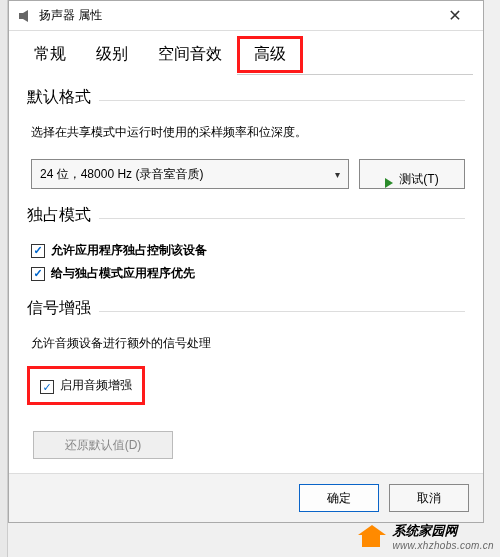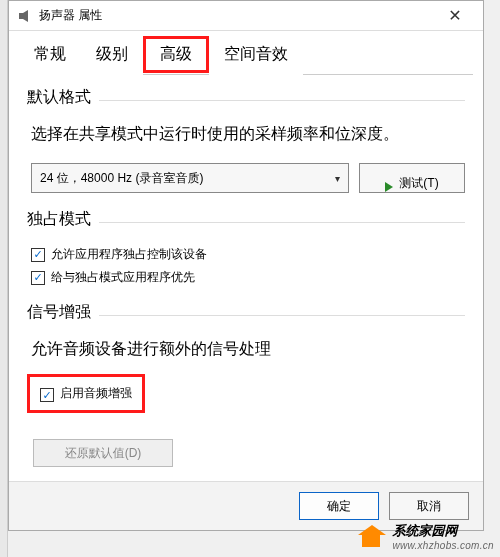--- a/index.html
+++ b/index.html
@@ -71,21 +71,21 @@
     margin-bottom: 16px;
   }
   .group-title {
     font-size: 16px;
     color: #000;
     margin-bottom: 6px;
   }
   .group-head { display:flex; align-items:center; gap:8px; margin-bottom:10px;}
   .group-head .line { flex:1; border-top:1px solid #ddd; }
   .desc {
-    font-size: 16px;
+    font-size: 12px;
     color: #000;
     margin: 0 0 18px 4px;
   }
   .format-row {
     display: flex;
     gap: 10px;
     align-items: stretch;
     margin-left: 4px;
   }
   .select-box {
@@ -115,20 +115,21 @@
     width: 0; height: 0;
     border-left: 8px solid #2a8a2a;
     border-top: 5px solid transparent;
     border-bottom: 5px solid transparent;
   }
   .chk-row {
     display: flex;
     align-items: center;
     gap: 6px;
     margin: 6px 0 6px 4px;
+    font-weight: bold;
   }
   .chk {
     width: 14px; height: 14px;
     border: 1px solid #333;
     display: inline-flex;
     align-items: center;
     justify-content: center;
     font-size: 11px;
     color: #0066cc;
     background: #fff;
@@ -215,22 +216,22 @@
         </svg>
     </span>
     <span class="title">扬声器 属性</span>
     <span class="close">✕</span>
   </div>
 
   <div class="tabs-row">
     <div class="tabs">
       <div class="tab">常规</div>
       <div class="tab">级别</div>
+      <div class="tab">空间音效</div>
       <div class="tab active hl-tab">高级</div>
-      <div class="tab">空间音效</div>
     </div>
   </div>
 
   <div class="content">
 
     <div class="group">
       <div class="group-head">
         <span class="group-title">默认格式</span>
         <span class="line"></span>
       </div>

